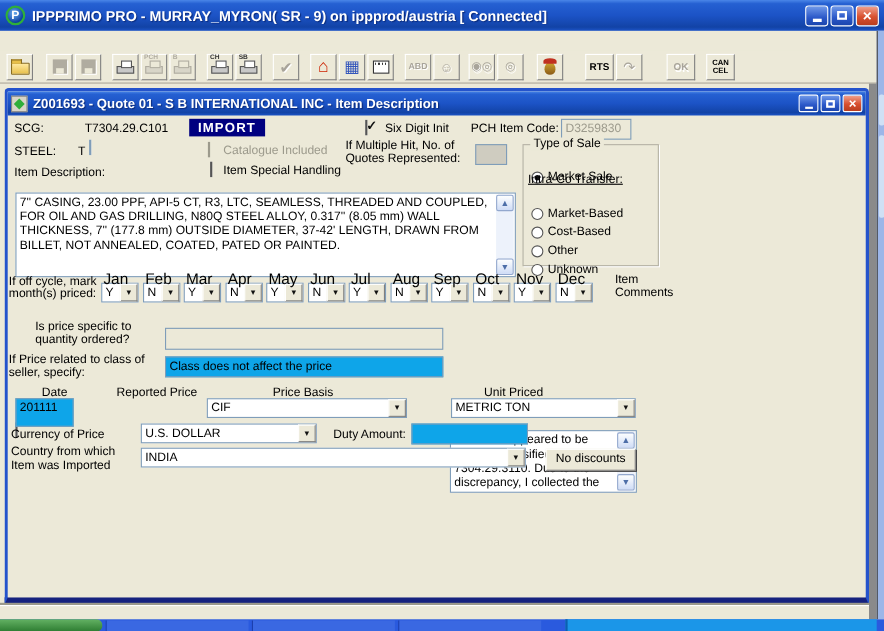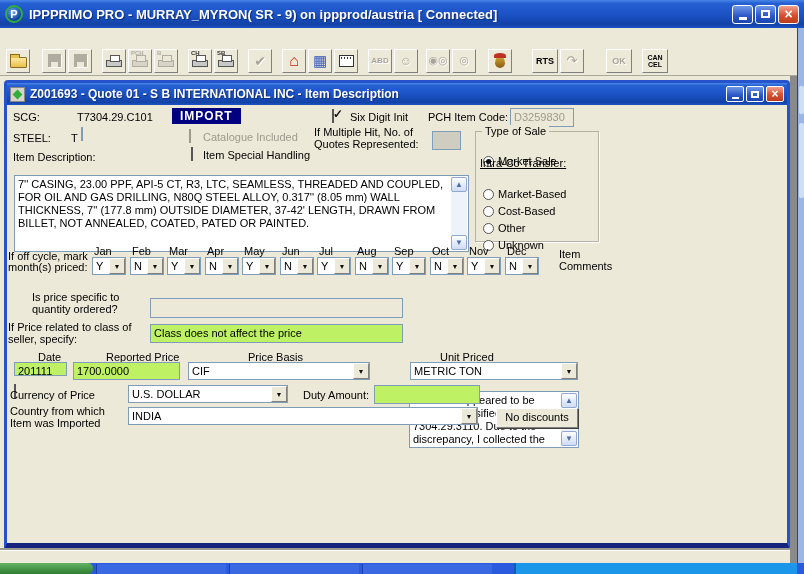--- a/index.html
+++ b/index.html
@@ -76,21 +76,21 @@
   .cbtn.close { background:linear-gradient(180deg,#f0a08c,#d8502f 55%,#b93d1e); }
   .cbtn .glyph-min { margin-top:7px; width:7px; height:2px; }
   .cbtn .glyph-box { width:8px; height:7px; border-width:2px; }
   .cbtn .glyph-x { font-size:12px; }
 
   .form { position:relative; width:100%; height:438px; font-size:11px; color:#000; }
   .abs { position:absolute; }
   .lbl { white-space:nowrap; }
   .gray { color:#9c9a8c; }
 
-  .field { background:#bef264; border:1px solid #7F9DB9; font-size:11px; padding:2px 3px; overflow:hidden; white-space:nowrap; }
+  .field { background:#0ea5e9; border:1px solid #7F9DB9; font-size:11px; padding:2px 3px; overflow:hidden; white-space:nowrap; }
   .field.disabled { background:#ECE9D8; color:#9c9a8c; }
   .field.grayfill { background:#cfccc0; }
 
   .import-badge { background:#000080; color:#fff; font-weight:bold; font-size:12px; padding:1px 8px; letter-spacing:1px; }
 
   .cb { width:12px; height:12px; background:#fff; border:1px solid #555; position:relative; }
   .cb.disabled { border-color:#9c9a8c; background:#ECE9D8; }
   .cb .check { position:absolute; left:0px; top:-3px; font-size:12px; font-weight:bold; color:#111; }
   .rb { width:11px; height:11px; border-radius:50%; background:#fff; border:1px solid #555; position:relative; flex:0 0 auto; }
   .rb.sel::after { content:""; position:absolute; left:2px; top:2px; width:5px; height:5px; border-radius:50%; background:#111; }
@@ -113,21 +113,21 @@
   .sb { position:absolute; top:1px; right:1px; bottom:1px; width:16px; background:#edf2fb; }
   .sb-btn { position:absolute; left:0; width:16px; height:15px; background:linear-gradient(180deg,#fdfefe,#cfdcf6);
     border:1px solid #93a8ce; border-radius:2px; color:#4d6ea8; font-size:8px; line-height:13px; text-align:center; }
   .sb-btn.up { top:0; } .sb-btn.down { bottom:0; }
   .sb-thumb { position:absolute; left:0; top:16px; width:16px; height:14px; background:linear-gradient(90deg,#cfdcf6,#fdfefe,#cfdcf6);
     border:1px solid #93a8ce; border-radius:2px; }
 
   .push-btn { background:#ECE9D8; border:1px solid; border-color:#fff #808080 #808080 #fff; box-shadow:1px 1px 0 #404040;
     font-size:11px; text-align:center; padding-top:2px; }
 
-  .mcol .mlabel { position:absolute; top:-12px; left:2px; font-size:11px; }
+  .mcol .mlabel { position:absolute; top:-12px; left:2px; font-size:14px; }
 </style>
 </head>
 <body>
 
 <div class="screen">
 
   <div class="titlebar">
     <span class="app-icon">P</span>
     <span class="title-text">IPPPRIMO PRO - MURRAY_MYRON( SR - 9) on ippprod/austria [ Connected]</span>
     <div class="win-controls">
@@ -409,22 +409,21 @@
           <div class="sb-thumb"></div>
           <div class="sb-btn down">▼</div>
         </div>
       </div>
 
       
       <span class="abs lbl" style="left:31px;top:246px">Date</span>
       <span class="abs lbl" style="left:99px;top:246px">Reported Price</span>
       <span class="abs lbl" style="left:241px;top:246px">Price Basis</span>
       <span class="abs lbl" style="left:433px;top:246px">Unit Priced</span>
-      <span class="abs field" style="left:7px;top:257px;width:53px;height:14px">201111</span>
-      <span class="abs field" style="left:66px;top:257px;width:107px;height:18px">1700.0000</span>
+      <span class="abs field" style="left:7px;top:257px;width:53px;height:26px">201111</span>
       <div class="abs combo" style="left:181px;top:257px;width:182px">
         <span class="combo-val">CIF</span>
           <span class="combo-btn">▼</span>
       </div>
       <div class="abs combo" style="left:403px;top:257px;width:168px">
         <span class="combo-val">METRIC TON</span>
           <span class="combo-btn">▼</span>
       </div>
 
       

